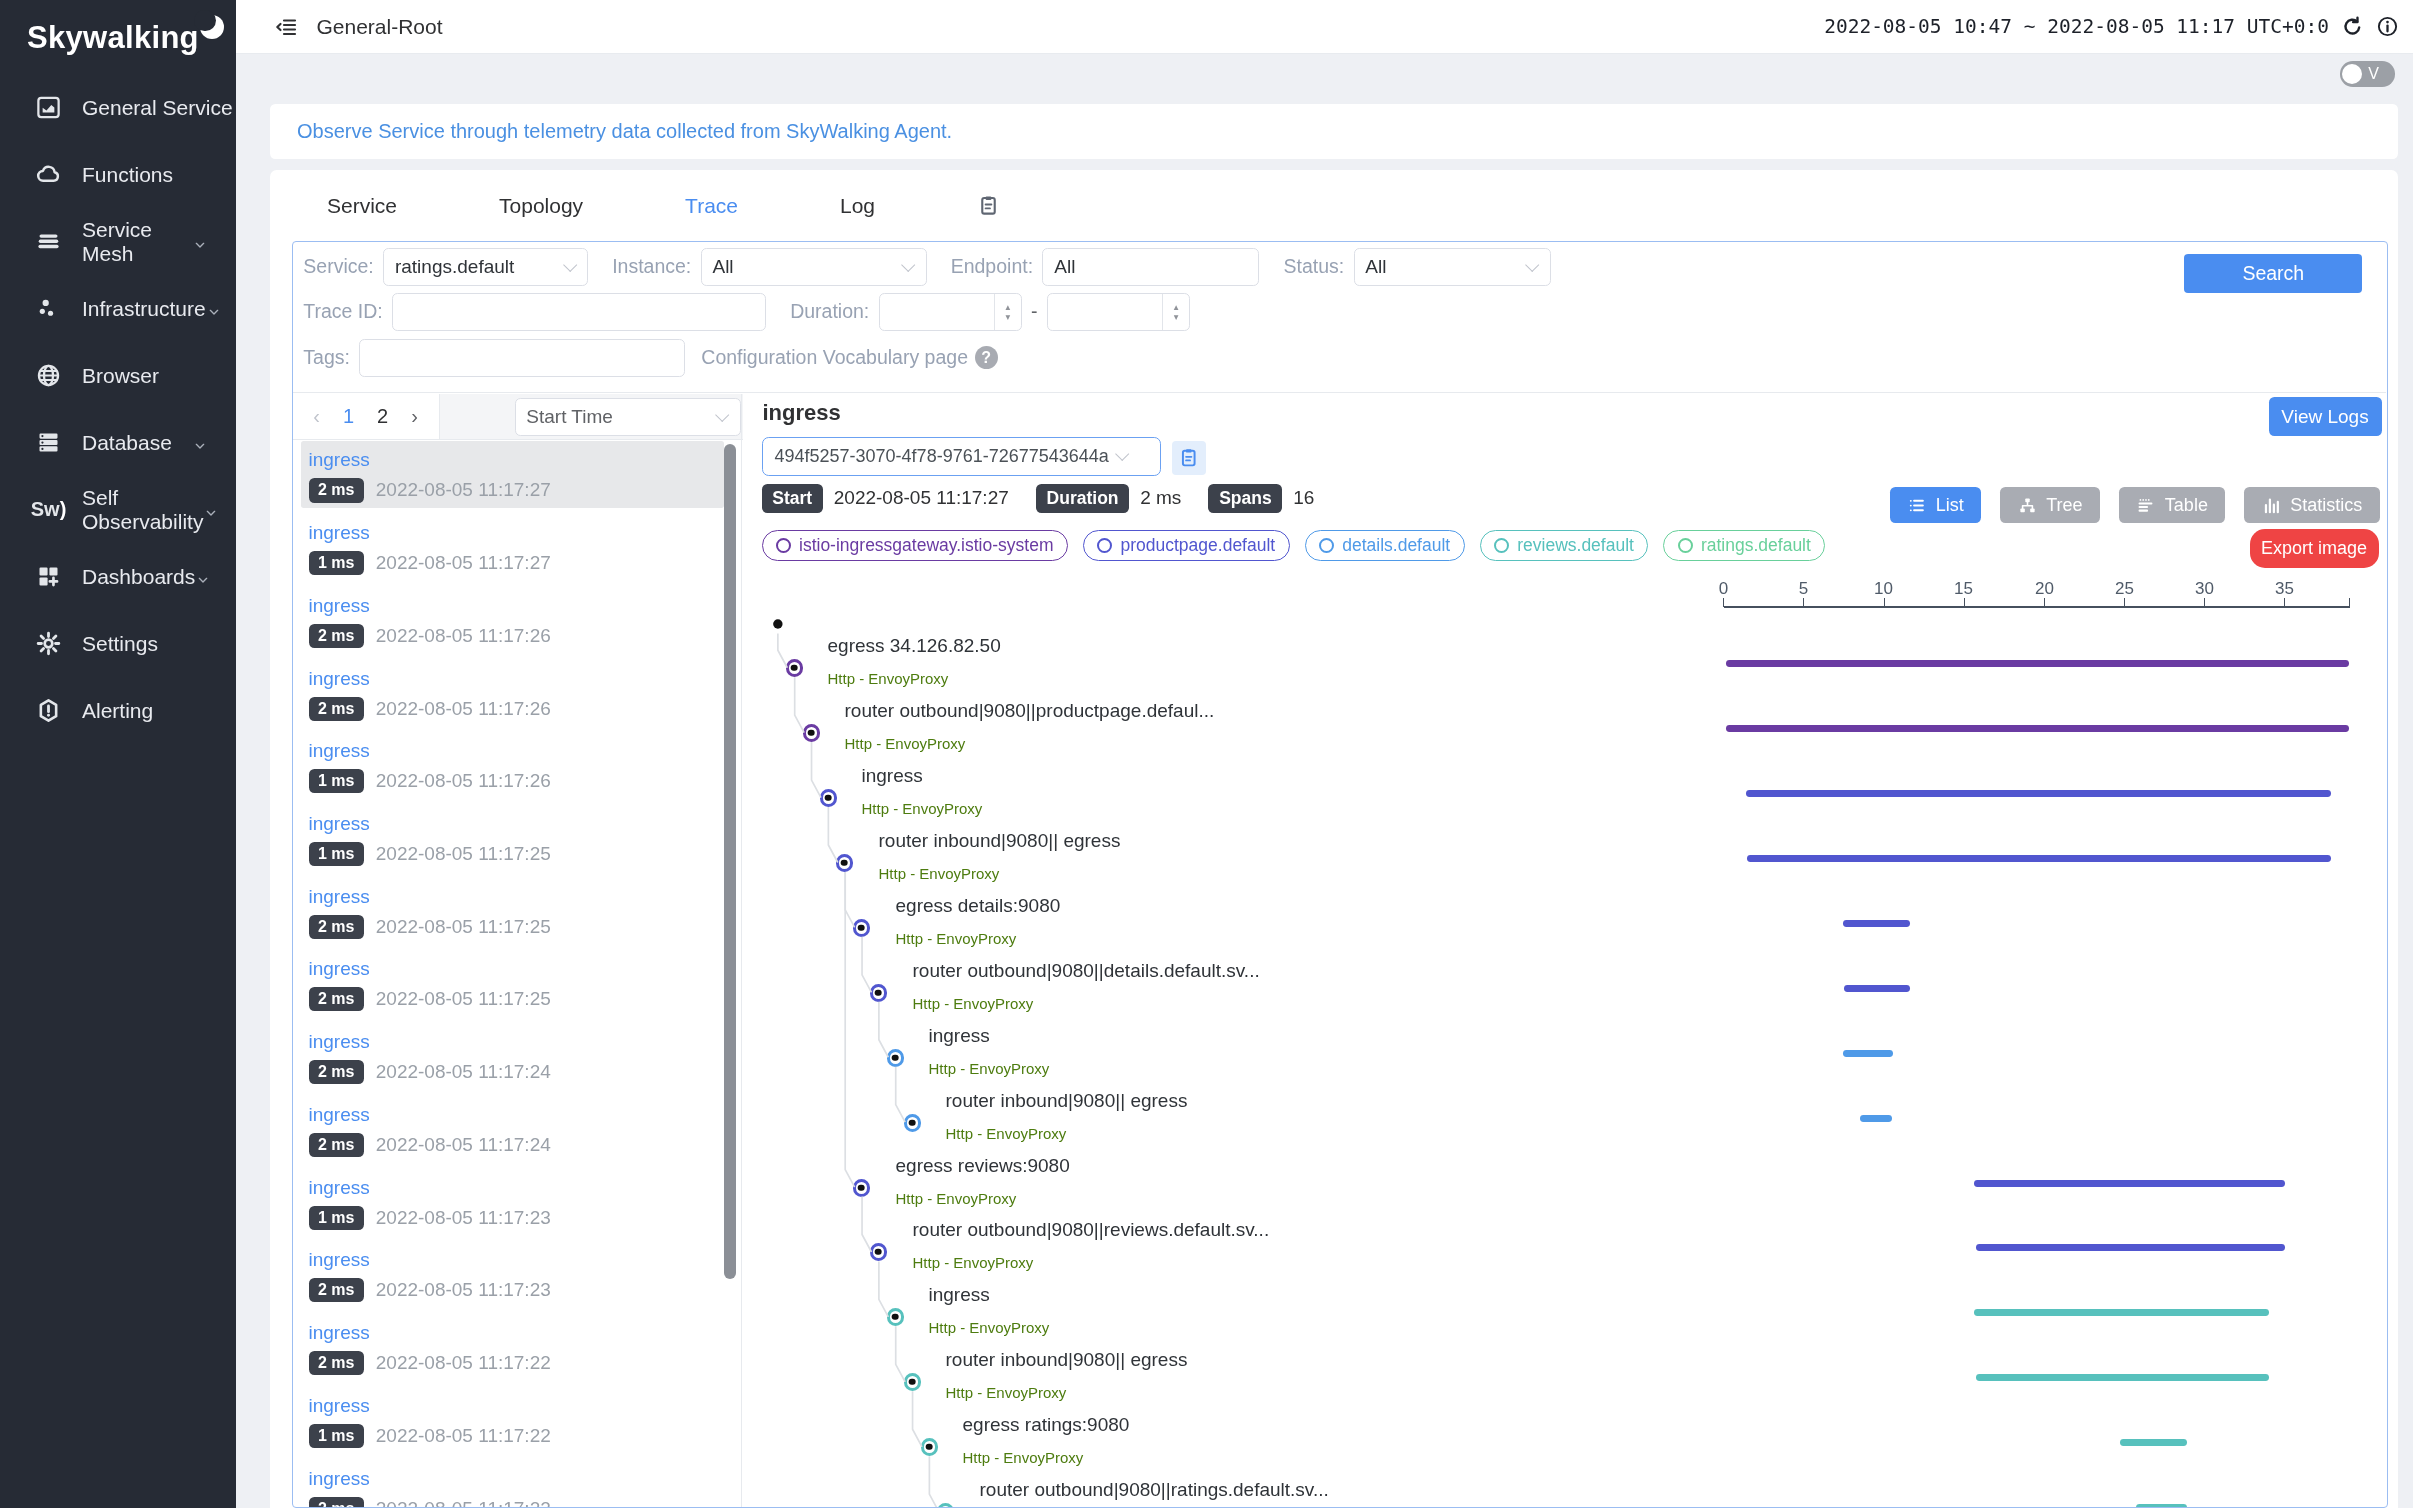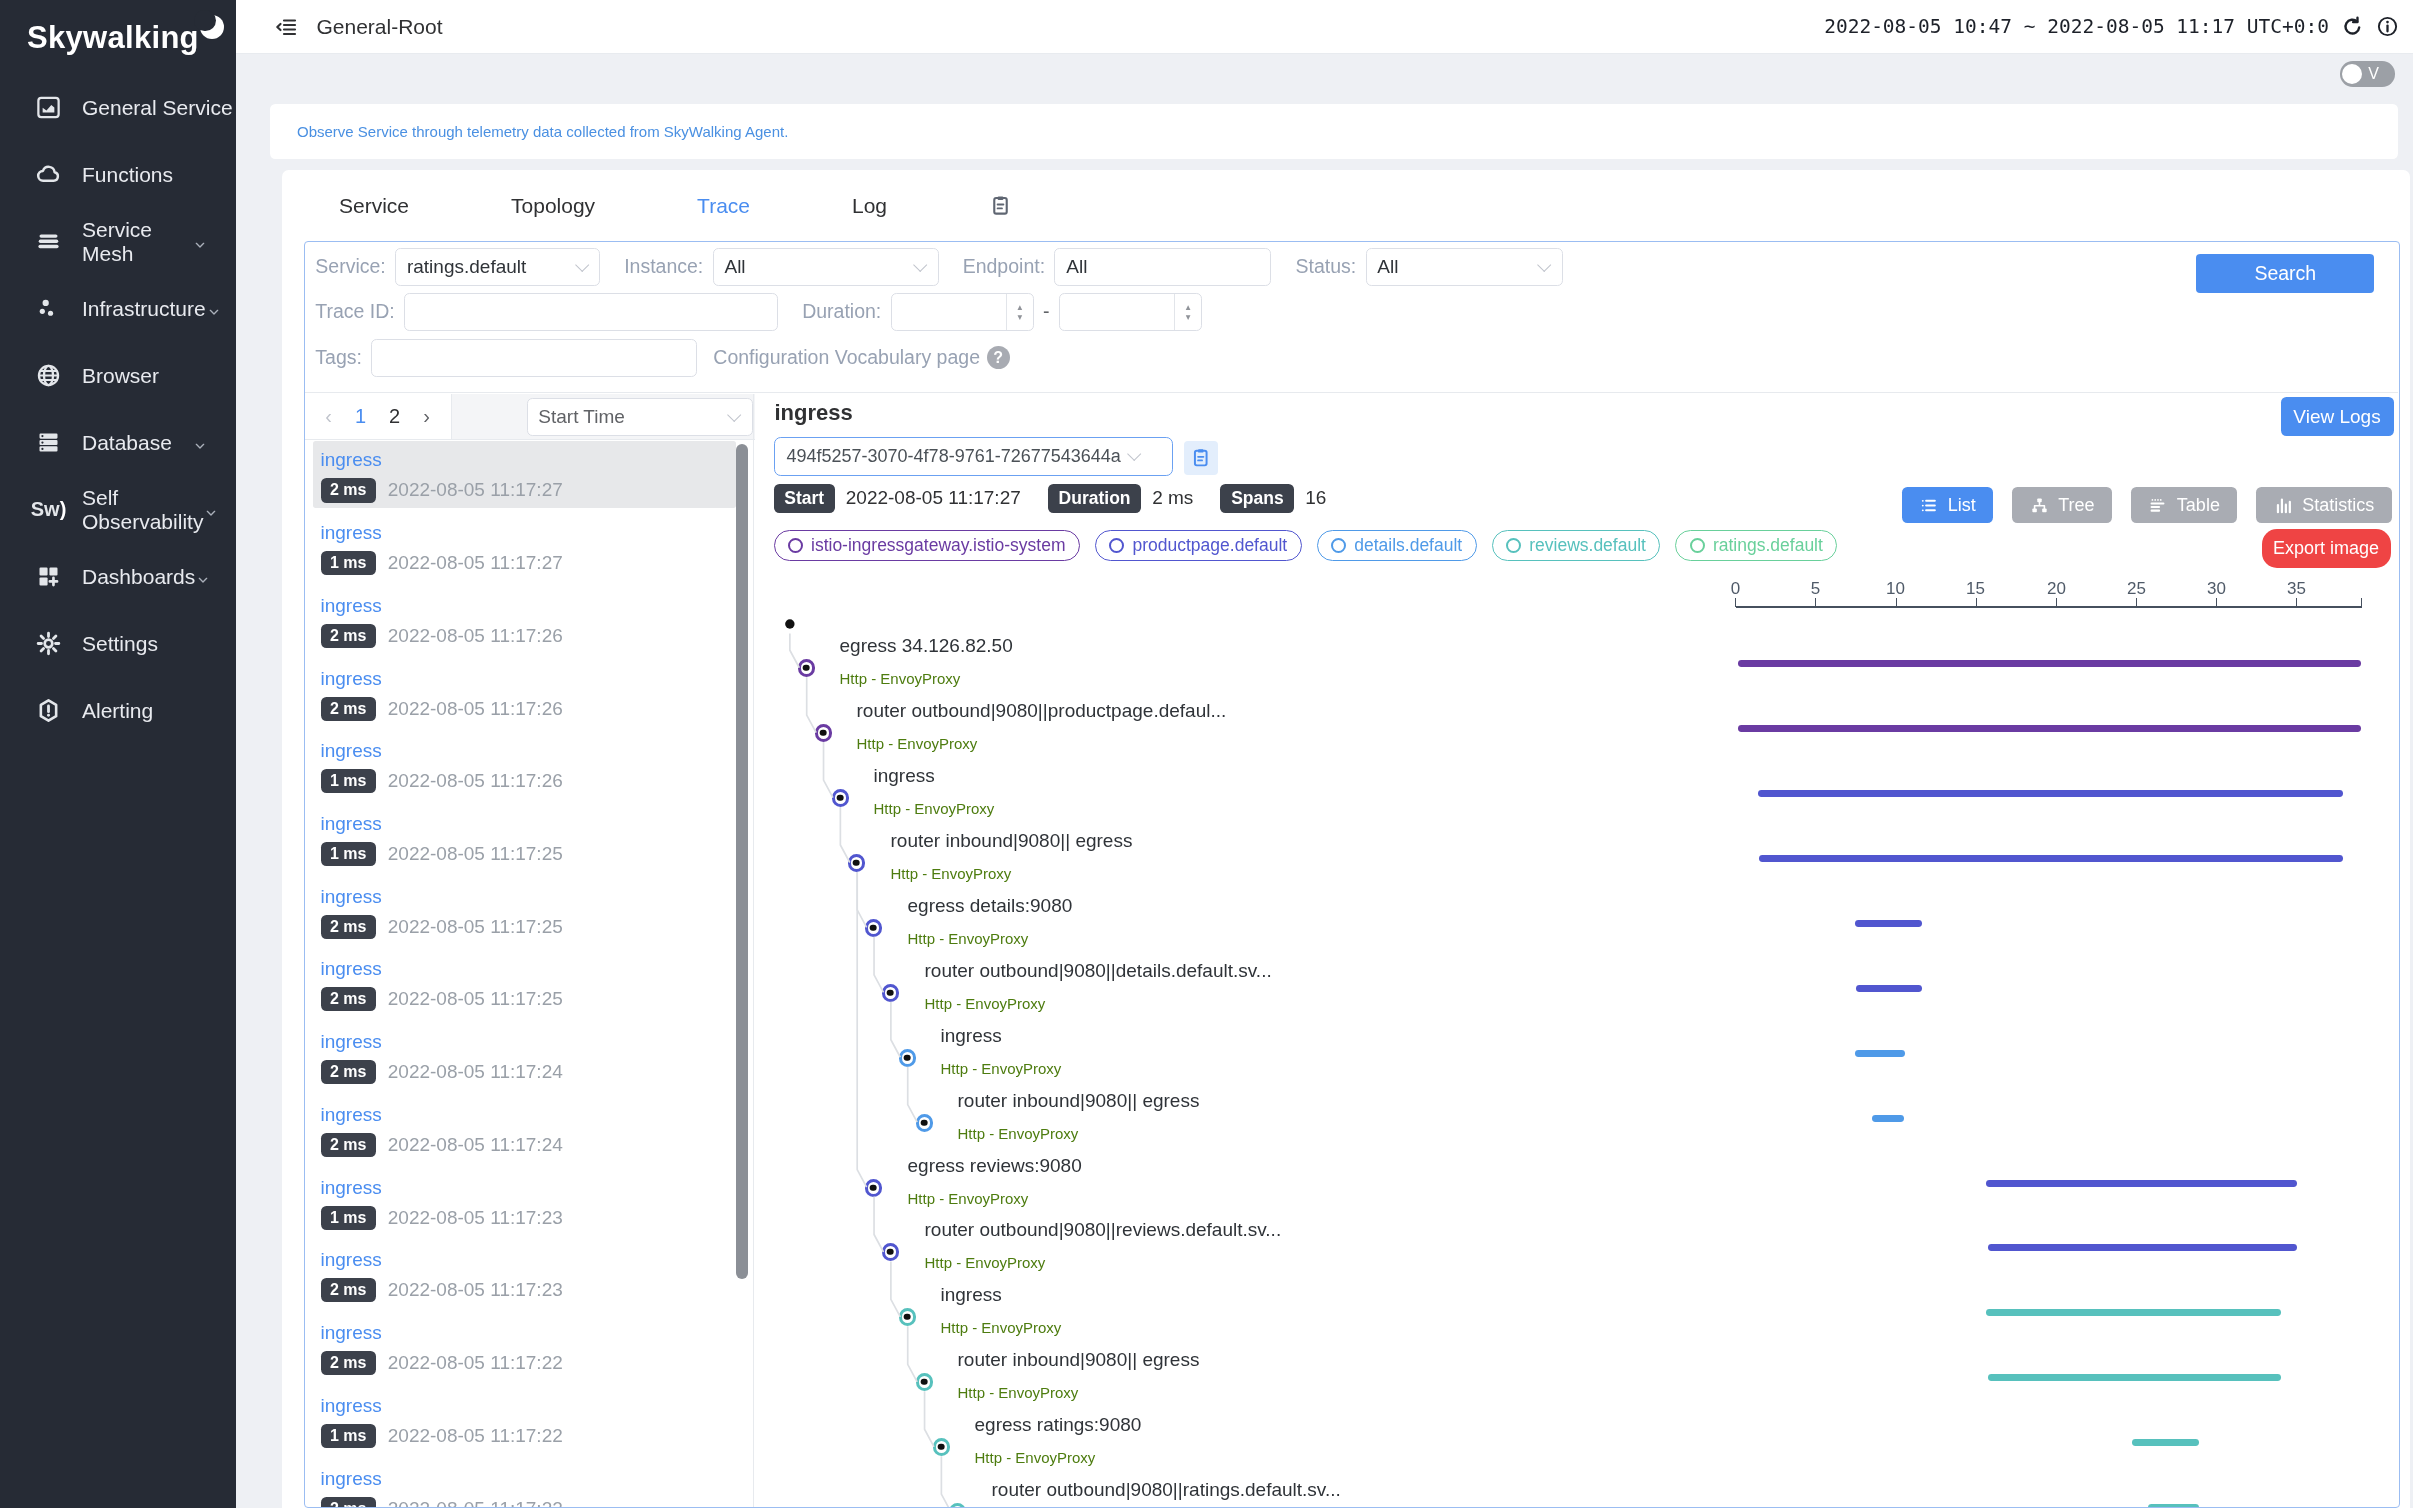--- a/index.html
+++ b/index.html
@@ -25,22 +25,22 @@
   #collapseBtn svg{width:24px;height:24px}
   #pageTitle{margin-left:17.5px;font-size:21px;color:#303133}
   #topRight{margin-left:auto;display:flex;align-items:center;margin-right:15px;gap:12px}
   #timeRange{font-family:"DejaVu Sans Mono",monospace;font-size:19.5px;color:#1d2129}
   .tb-icon{width:23px;height:23px;color:#1d2129;cursor:pointer}
   .tb-icon svg{width:23px;height:23px}
   #toggleV{position:absolute;top:61px;right:19.5px;width:55px;height:25.6px;border-radius:12.8px;background:#9ca0a6;display:flex;align-items:center;cursor:pointer}
   #toggleV .knob{width:20px;height:20px;border-radius:50%;background:#fff;margin-left:2.7px}
   #toggleV .tlabel{color:#fff;font-size:16px;margin-left:6px}
   #noticeCard{position:absolute;top:104px;left:34px;width:2128px;height:55px;background:#fff;border-radius:5.4px;display:flex;align-items:center;padding-left:27px;box-sizing:border-box}
-  #noticeText{color:#4a90e2;font-size:15px}
-  #card{position:absolute;top:170px;left:46px;width:2128px;height:1339px;background:#fff;border-radius:6.7px 6.7px 0 0}
+  #noticeText{color:#4a90e2;font-size:20px}
+  #card{position:absolute;top:170px;left:34px;width:2128px;height:1339px;background:#fff;border-radius:6.7px 6.7px 0 0}
   #tabs{height:71px;display:flex;align-items:center;padding-left:57px}
   .tab{font-size:21px;color:#303133;margin-right:102px;cursor:pointer}
   .tab.active{color:#4a8df0}
   #tabClip{width:23px;height:23px;color:#5f6672;cursor:pointer}
   #tabClip svg{width:23px;height:23px}
   
   #panel{position:absolute;left:21.5px;top:71px;width:2096px;height:1267px;border:1.3px solid #9bbdf2;border-radius:4px;background:#fff;box-sizing:border-box;overflow:hidden}
   .frow{position:absolute;left:10.8px;display:flex;align-items:center;height:39px}
   #frow1{top:5.4px;width:2071px}
   #frow2{top:50px}

